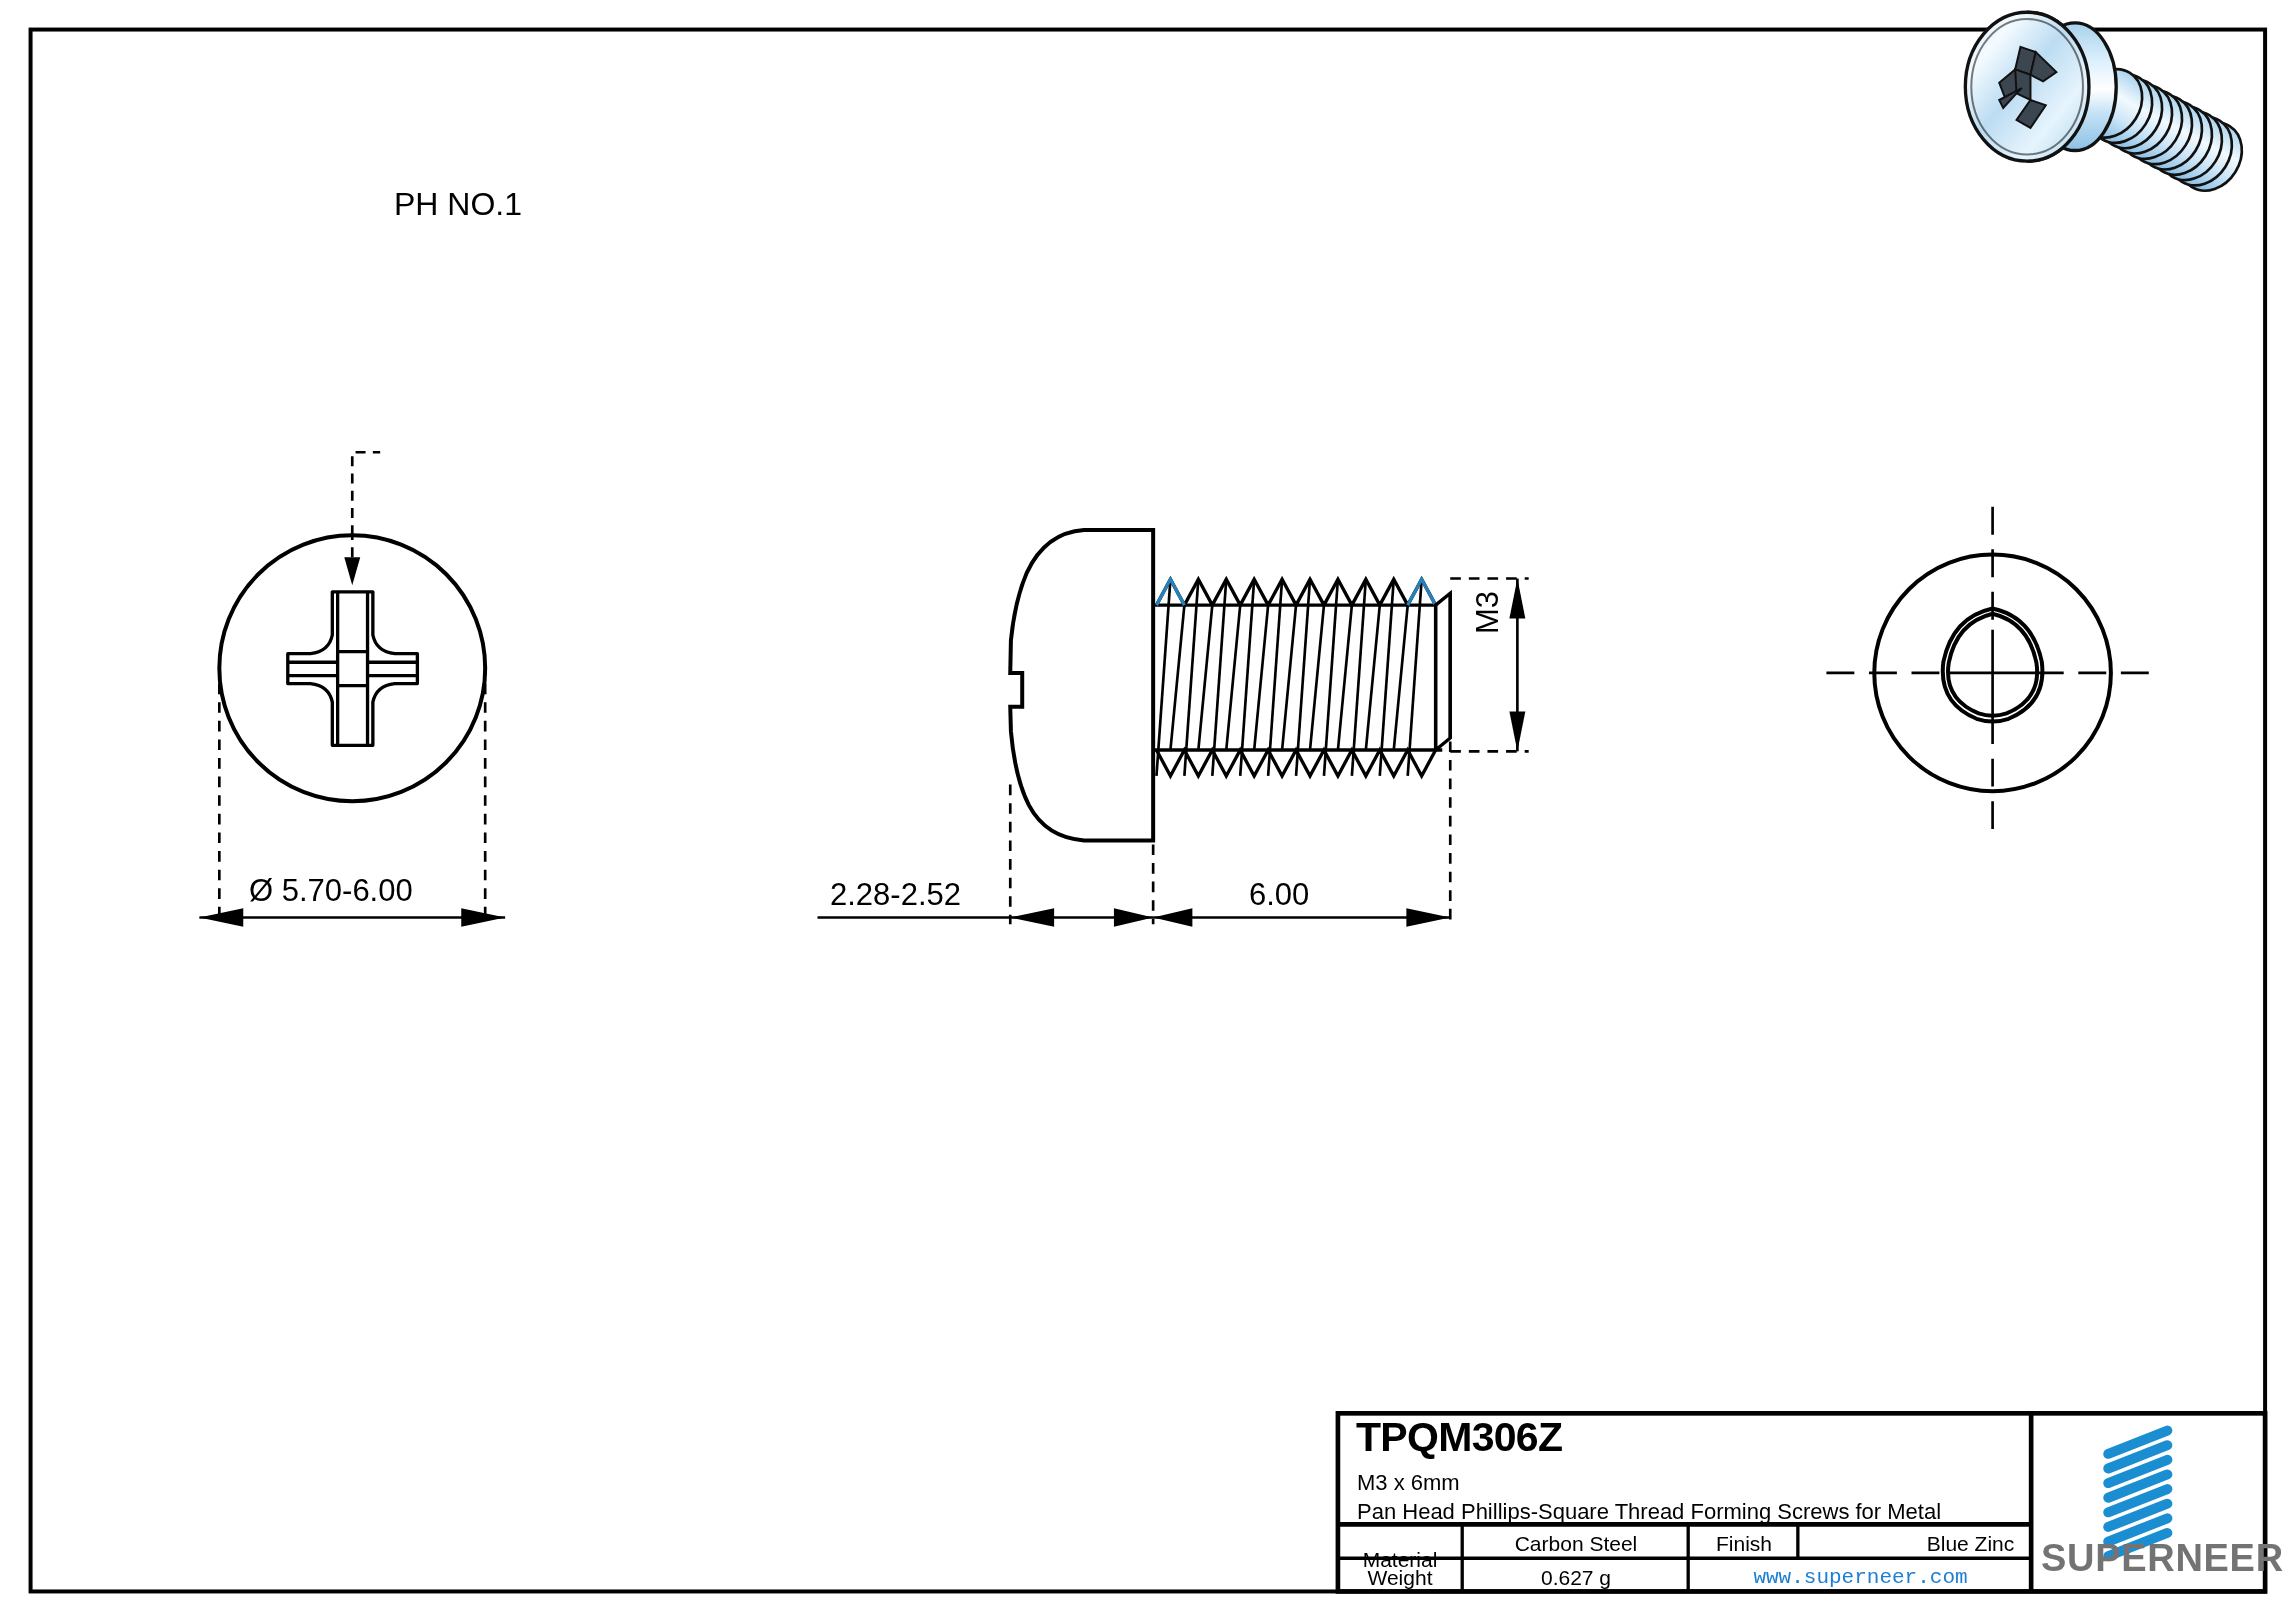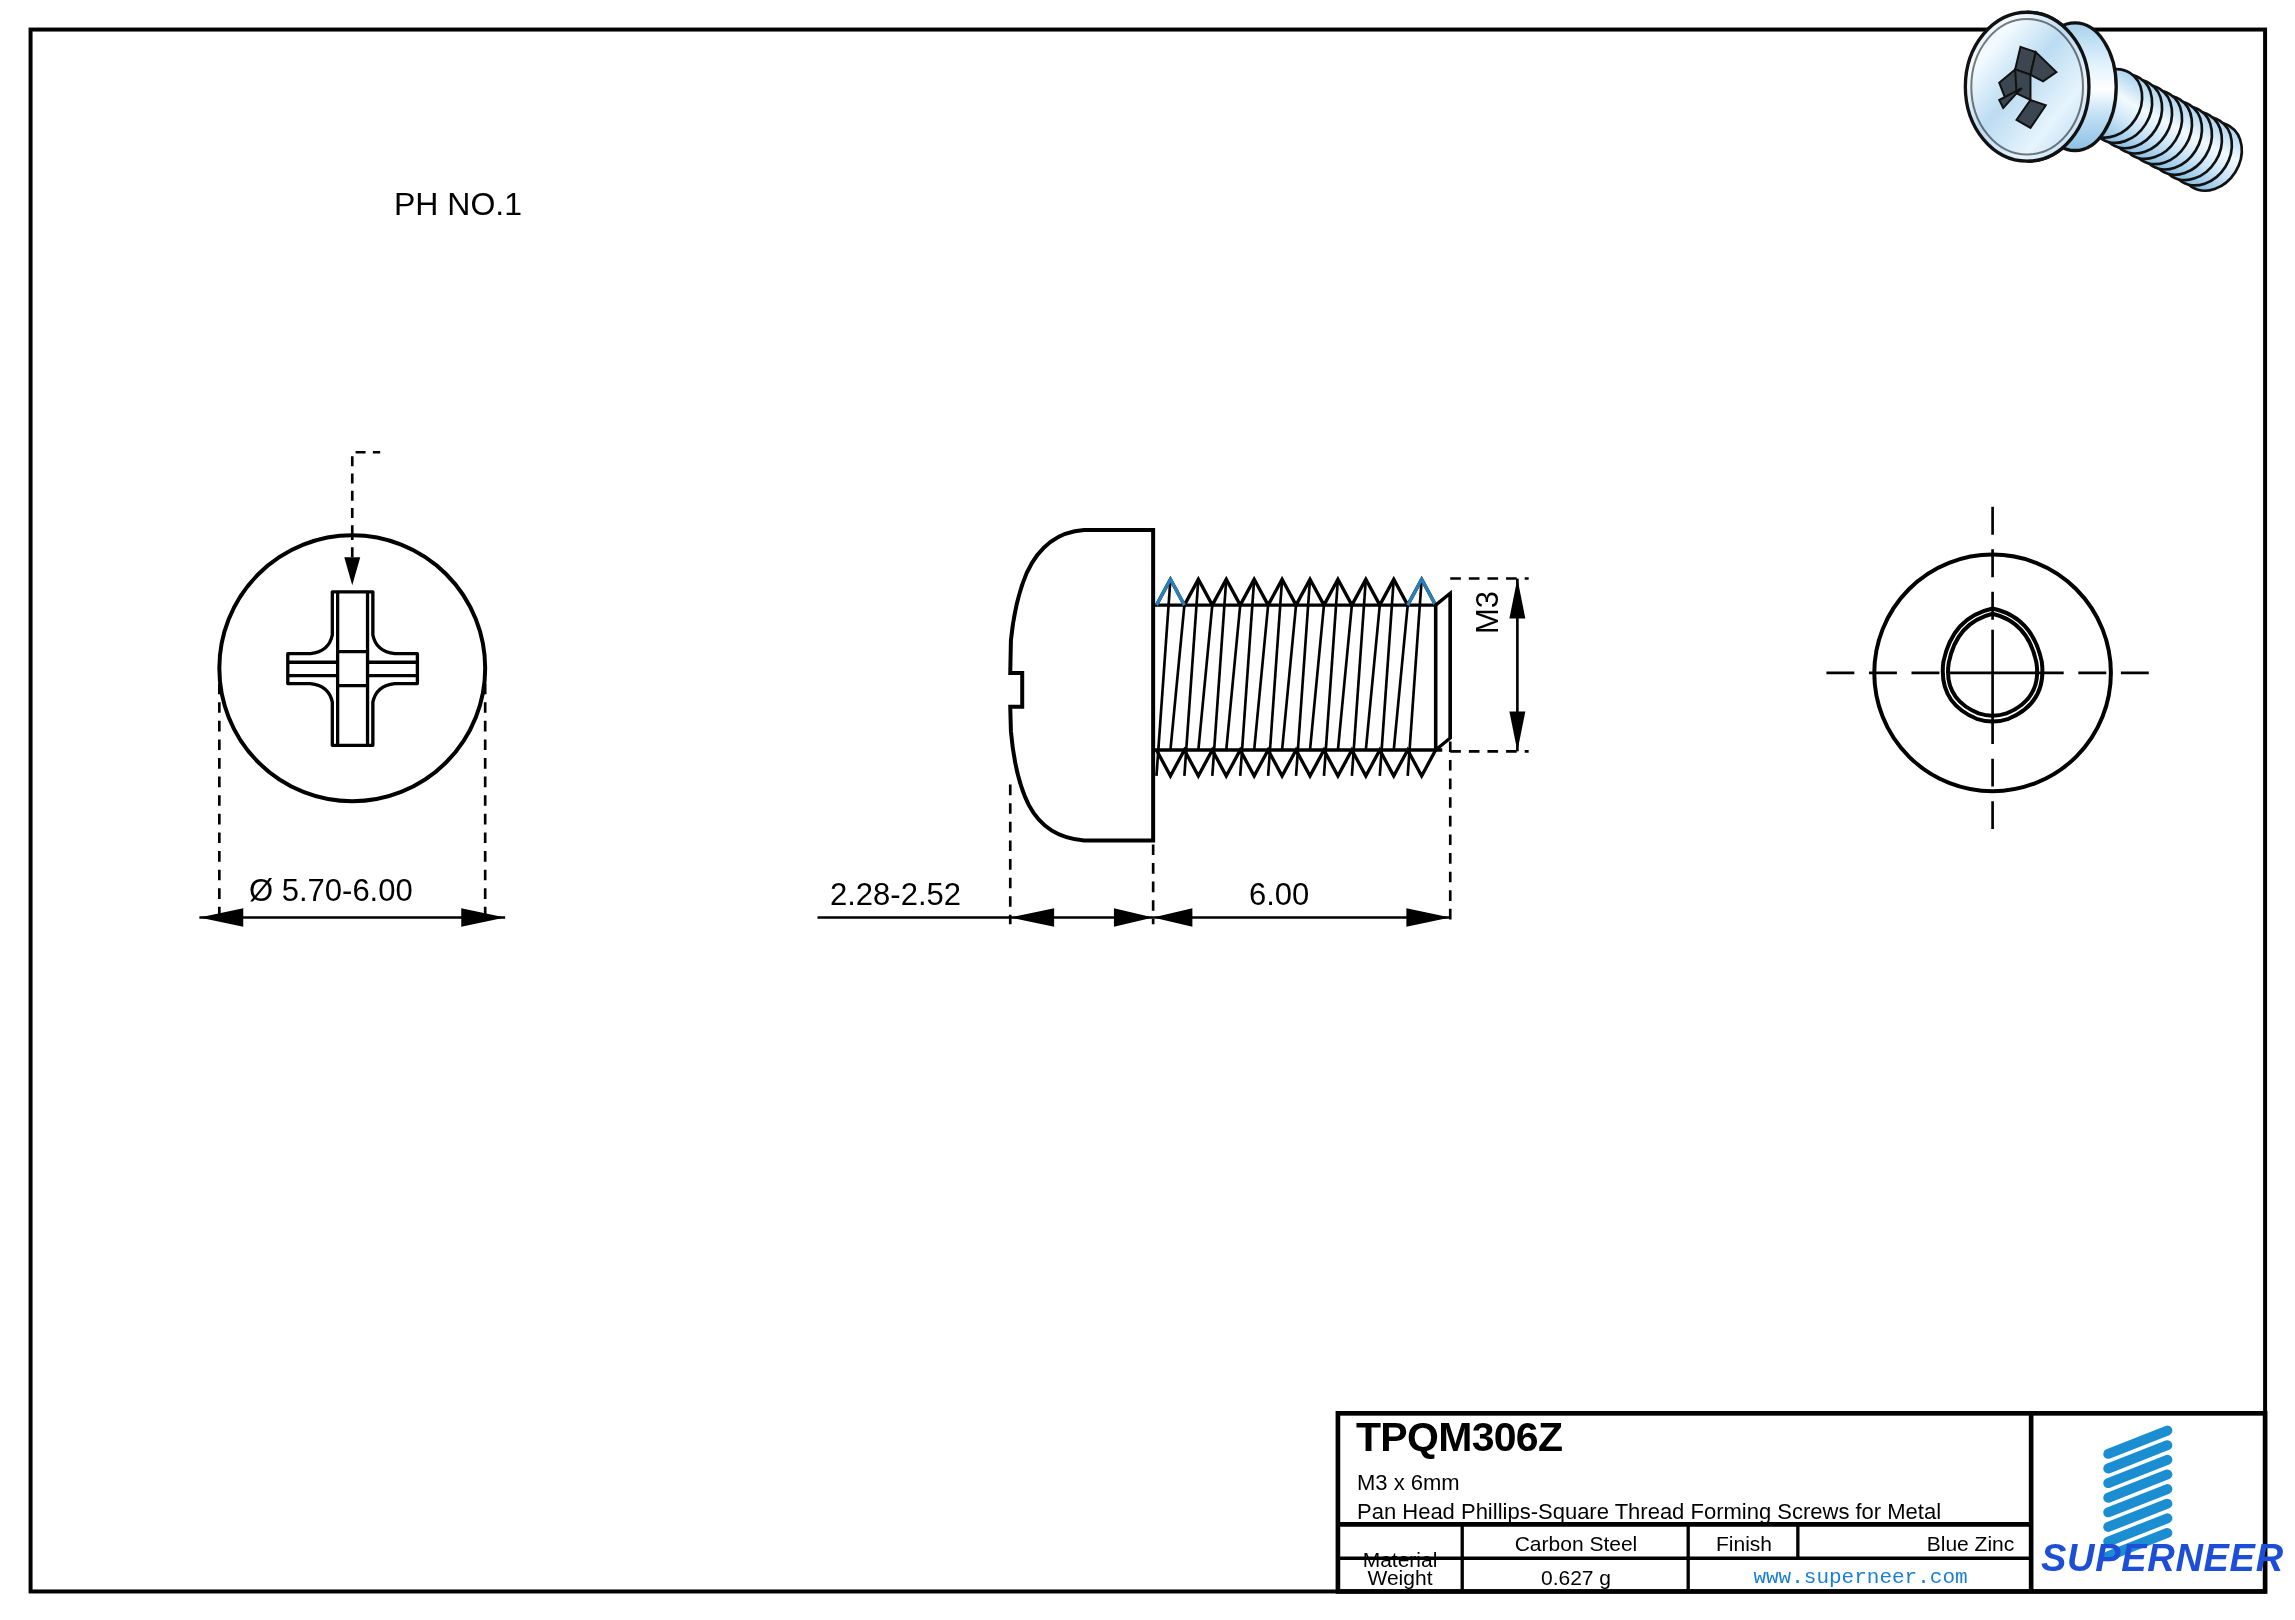--- a/index.html
+++ b/index.html
@@ -69,24 +69,23 @@
   }
 
   .logo-word {
     position: absolute;
     left: 2041px; top: 1539px;
     width: 226px;
     text-align: center;
     font-size: 38px;
     font-weight: bold;
     letter-spacing: 0.7px;
-    color: #1d4ed8;
-    line-height: 1;
-    white-space: nowrap;
-    font-style: italic;
+    color: #737373;
+    line-height: 1;
+    white-space: nowrap;
   }
 
   .email-text {
     position: absolute;
     left: 287px; top: 1510px;
     font-size: 44px;
     font-weight: bold;
     line-height: 1;
     white-space: nowrap;
   }

